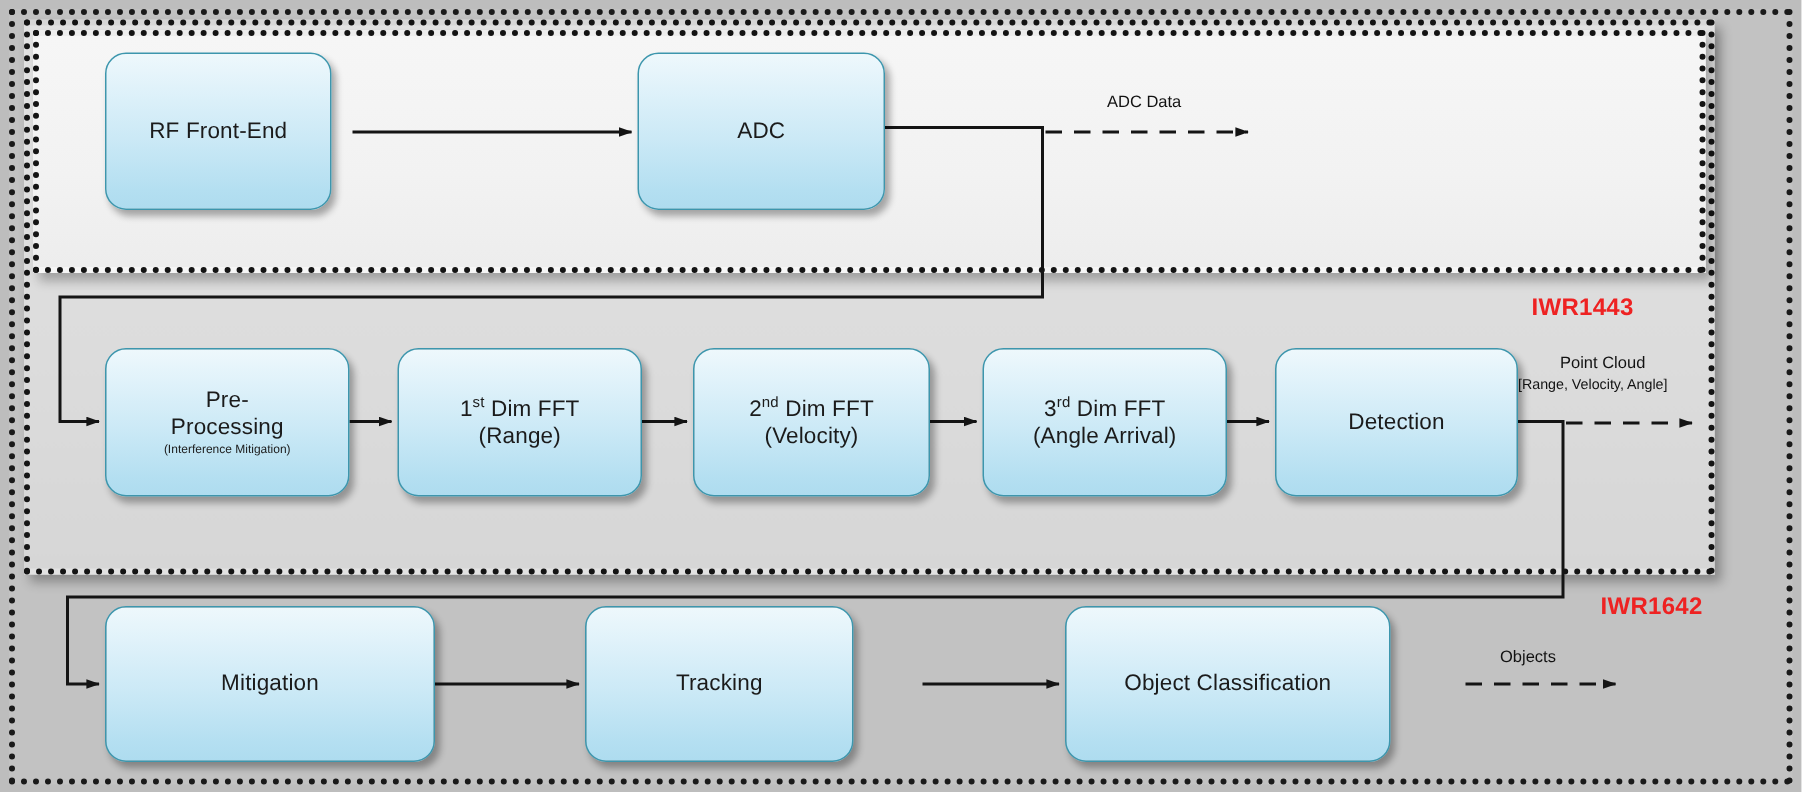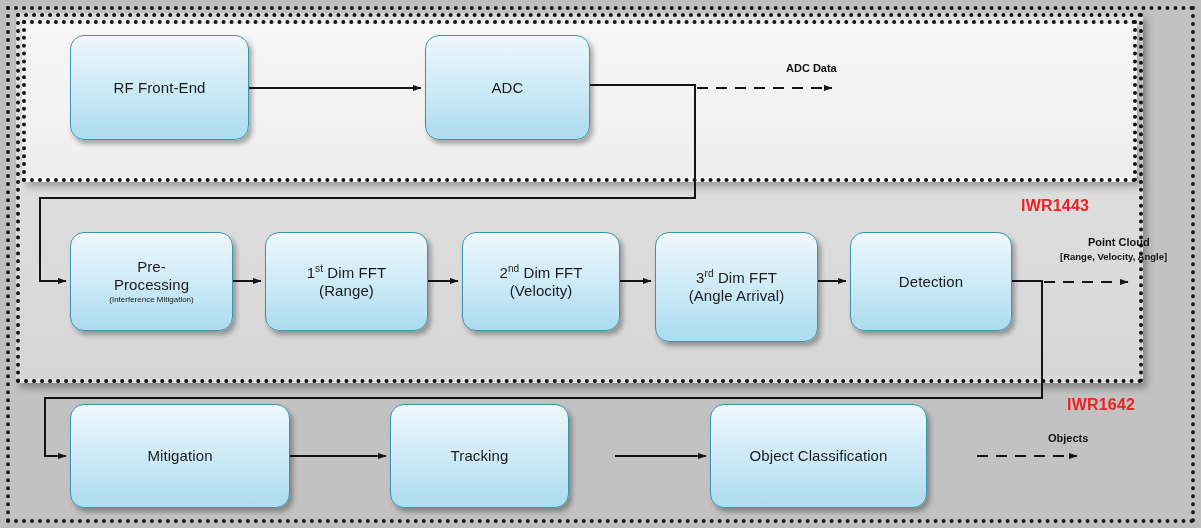--- a/index.html
+++ b/index.html
@@ -48,22 +48,22 @@
   }
   .pbox .lbl{font-size:15px;letter-spacing:0.1px;}
   .pbox .sub{font-size:8px;margin-top:2px;color:#1b1b1b;letter-spacing:0px;}
   .ord{font-size:10px;vertical-align:super;line-height:0;}
 
   
   #wires{position:absolute;left:0;top:0;width:1201px;height:528px;pointer-events:none;}
 
   
   .flabel{
-    position:absolute;color:#121212;font-weight:bold;
-    white-space:nowrap;line-height:1.1;margin-left:48px;
+    position:absolute;color:#121212;font-weight:normal;
+    white-space:nowrap;line-height:1.1;
   }
   .flabel.sm{font-size:11px;}
   .flabel.xs{font-size:9.5px;}
   .chip{
     position:absolute;color:#ee2222;font-weight:bold;
     font-size:16px;white-space:nowrap;letter-spacing:0.2px;
   }
 </style>
 </head>
 <body>
@@ -97,21 +97,21 @@
       <path d="M1012,281 L1042,281 L1042,398 L45,398 L45,456 L66,456"></path>
     </g>
 
     <g stroke="#141414" stroke-width="2" fill="none" stroke-dasharray="11 8" marker-end="url(#arrowHead)">
       <path d="M697,88  L832,88"></path>
       <path d="M1044,282 L1128,282"></path>
       <path d="M977,456 L1077,456"></path>
     </g>
   </svg>
 
-  <div class="pbox" style="left:70px;top:35px;width:179px;height:105px;">
+  <div class="pbox" style="left:70px;top:35px;width:151px;height:105px;">
     <span class="lbl">RF Front-End</span>
   </div>
 
   <div class="pbox" style="left:425px;top:35px;width:165px;height:105px;">
     <span class="lbl">ADC</span>
   </div>
 
   <div class="pbox" style="left:70px;top:232px;width:163px;height:99px;">
     <span class="lbl">Pre-</span>
     <span class="lbl">Processing</span>
@@ -121,21 +121,21 @@
   <div class="pbox" style="left:265px;top:232px;width:163px;height:99px;">
     <span class="lbl"><span>1</span><span class="ord">st</span><span> Dim FFT</span></span>
     <span class="lbl">(Range)</span>
   </div>
 
   <div class="pbox" style="left:462px;top:232px;width:158px;height:99px;">
     <span class="lbl"><span>2</span><span class="ord">nd</span><span> Dim FFT</span></span>
     <span class="lbl">(Velocity)</span>
   </div>
 
-  <div class="pbox" style="left:655px;top:232px;width:163px;height:110px;">
+  <div class="pbox" style="left:655px;top:232px;width:163px;height:99px;">
     <span class="lbl"><span>3</span><span class="ord">rd</span><span> Dim FFT</span></span>
     <span class="lbl">(Angle Arrival)</span>
   </div>
 
   <div class="pbox" style="left:850px;top:232px;width:162px;height:99px;">
     <span class="lbl">Detection</span>
   </div>
 
   <div class="pbox" style="left:70px;top:404px;width:220px;height:104px;">
     <span class="lbl">Mitigation</span>

